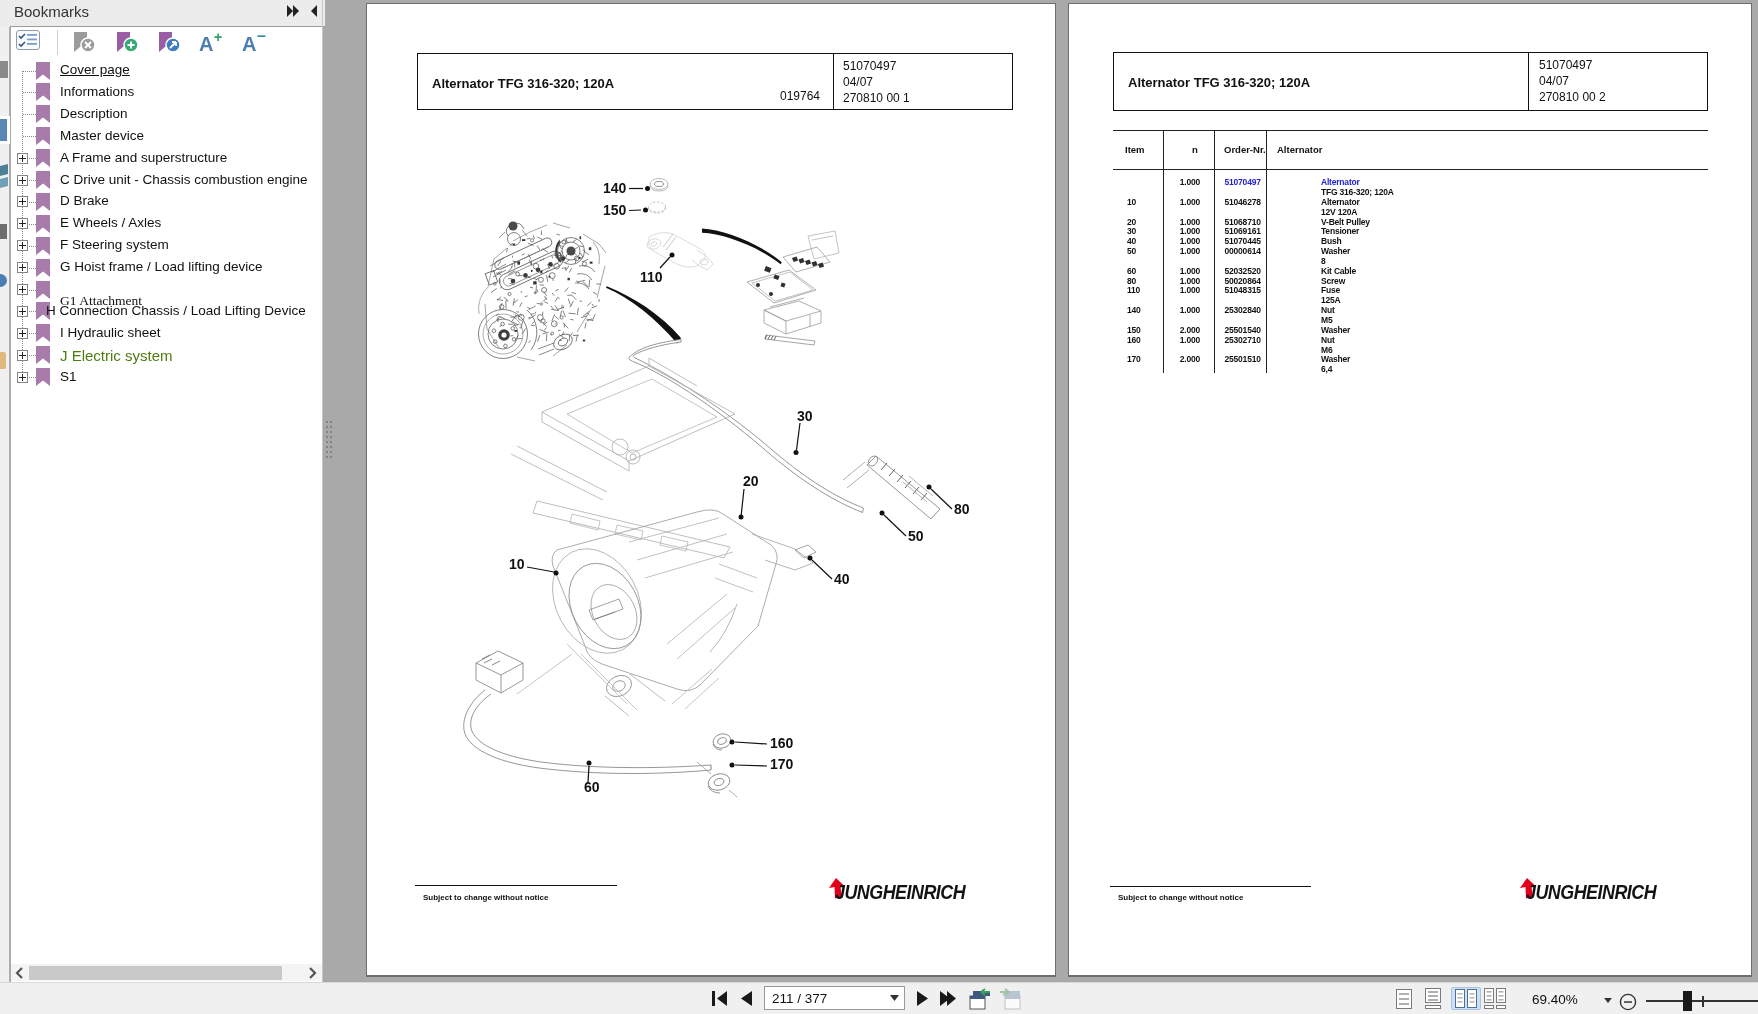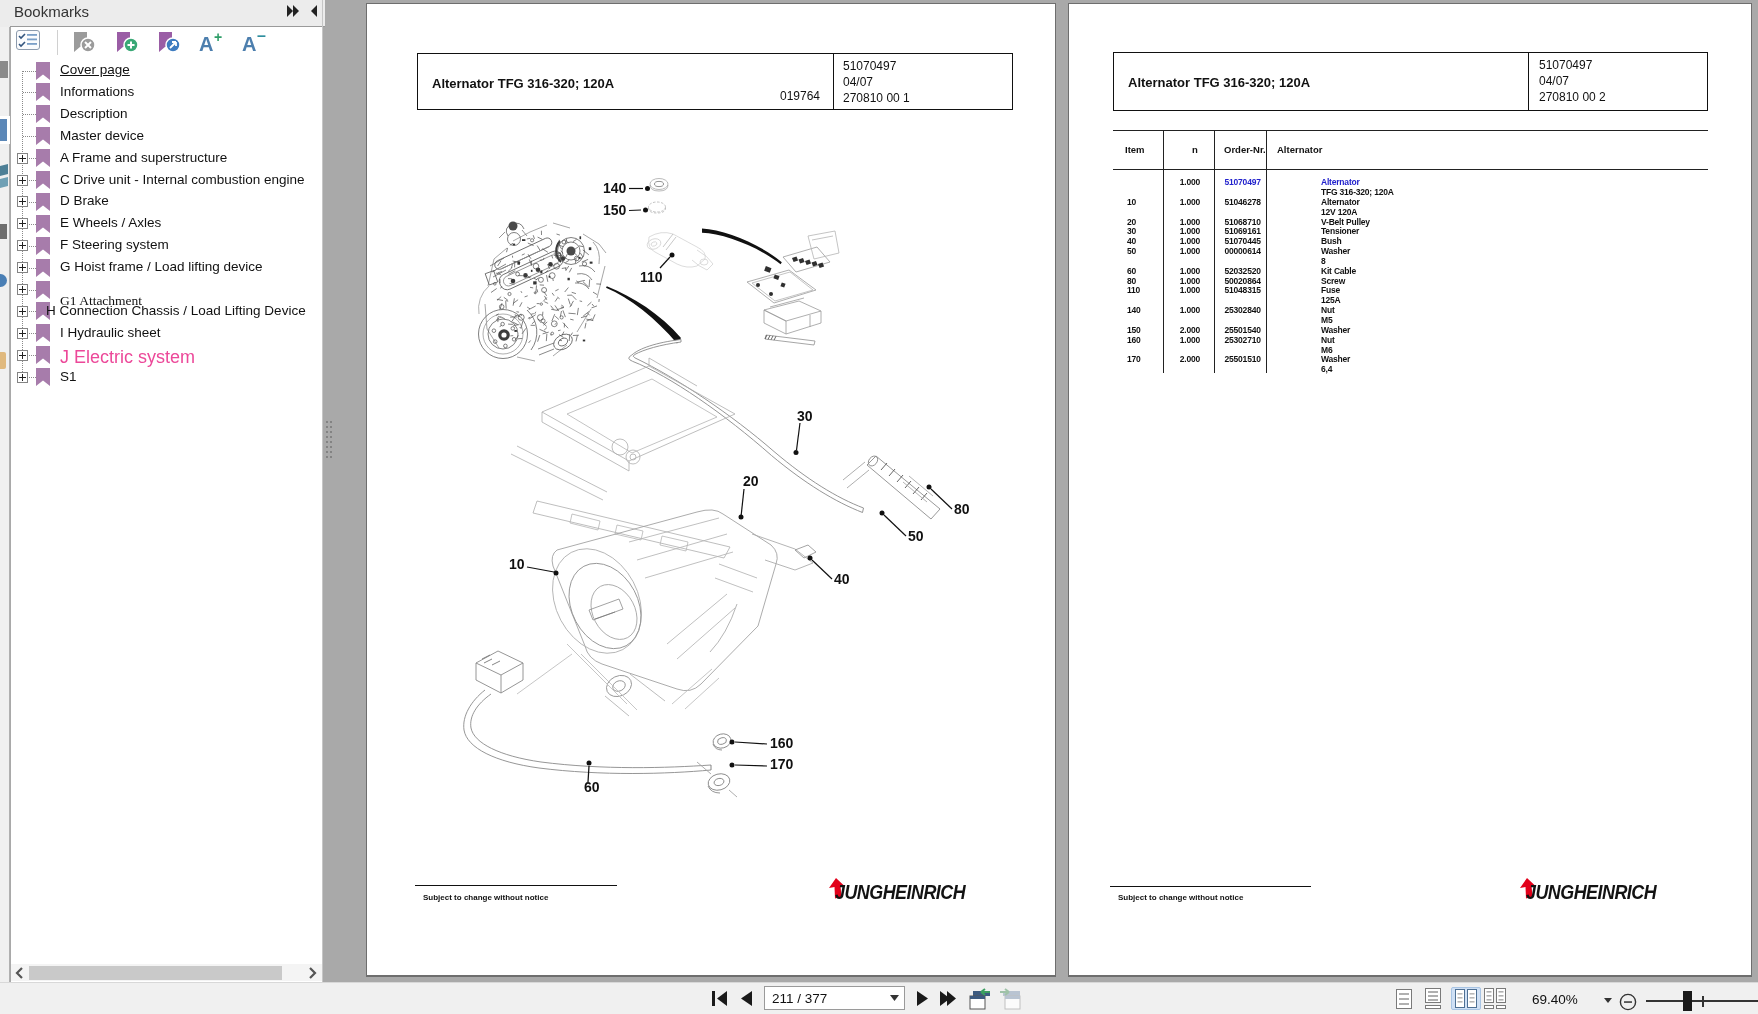--- a/index.html
+++ b/index.html
@@ -118,21 +118,21 @@
 
   <div class="abs" style="left:6px;top:147.5px;width:11px;height:11px;background:#fff;border:1px solid #848484;"></div>
   <div class="abs" style="left:8px;top:152.5px;width:7px;height:1px;background:#222;"></div>
   <div class="abs" style="left:11px;top:149.5px;width:1px;height:7px;background:#222;"></div>
   <div class="abs" style="left:18px;top:153.0px;width:7px;height:1px;border-top:1px dotted #8a8a8a;"></div>
 
   <svg class="abs" style="left:25px;top:144.0px;" width="14" height="18" viewBox="0 0 14 18">
       <path d="M0,0 h14 v18 l-7,-5.5 L0,18 Z" fill="#a77cab"></path>
     </svg>
 
-  <div class="abs" style="left:49px;top:144.5px;font-size:13.5px;color:#111;white-space:nowrap;">C Drive unit - Internal combustion engine</div>
+  <div class="abs" style="left:49px;top:144.5px;font-size:13.5px;color:#111;white-space:nowrap;">C Drive unit - Chassis combustion engine</div>
 
   <div class="abs" style="left:6px;top:169.4px;width:11px;height:11px;background:#fff;border:1px solid #848484;"></div>
   <div class="abs" style="left:8px;top:174.4px;width:7px;height:1px;background:#222;"></div>
   <div class="abs" style="left:11px;top:171.4px;width:1px;height:7px;background:#222;"></div>
   <div class="abs" style="left:18px;top:174.9px;width:7px;height:1px;border-top:1px dotted #8a8a8a;"></div>
 
   <svg class="abs" style="left:25px;top:165.9px;" width="14" height="18" viewBox="0 0 14 18">
       <path d="M0,0 h14 v18 l-7,-5.5 L0,18 Z" fill="#a77cab"></path>
     </svg>
 
@@ -206,21 +206,21 @@
 
   <div class="abs" style="left:6px;top:322.7px;width:11px;height:11px;background:#fff;border:1px solid #848484;"></div>
   <div class="abs" style="left:8px;top:327.7px;width:7px;height:1px;background:#222;"></div>
   <div class="abs" style="left:11px;top:324.7px;width:1px;height:7px;background:#222;"></div>
   <div class="abs" style="left:18px;top:328.2px;width:7px;height:1px;border-top:1px dotted #8a8a8a;"></div>
 
   <svg class="abs" style="left:25px;top:319.2px;" width="14" height="18" viewBox="0 0 14 18">
       <path d="M0,0 h14 v18 l-7,-5.5 L0,18 Z" fill="#a77cab"></path>
     </svg>
 
-  <div class="abs" style="left:49px;top:319.7px;font-size:18px;color:#ec4899;white-space:nowrap;">J Electric system</div>
+  <div class="abs" style="left:49px;top:319.7px;font-size:15px;color:#4d7c0f;white-space:nowrap;">J Electric system</div>
 
   <div class="abs" style="left:6px;top:344.6px;width:11px;height:11px;background:#fff;border:1px solid #848484;"></div>
   <div class="abs" style="left:8px;top:349.6px;width:7px;height:1px;background:#222;"></div>
   <div class="abs" style="left:11px;top:346.6px;width:1px;height:7px;background:#222;"></div>
   <div class="abs" style="left:18px;top:350.1px;width:7px;height:1px;border-top:1px dotted #8a8a8a;"></div>
 
   <svg class="abs" style="left:25px;top:341.1px;" width="14" height="18" viewBox="0 0 14 18">
       <path d="M0,0 h14 v18 l-7,-5.5 L0,18 Z" fill="#a77cab"></path>
     </svg>
 

